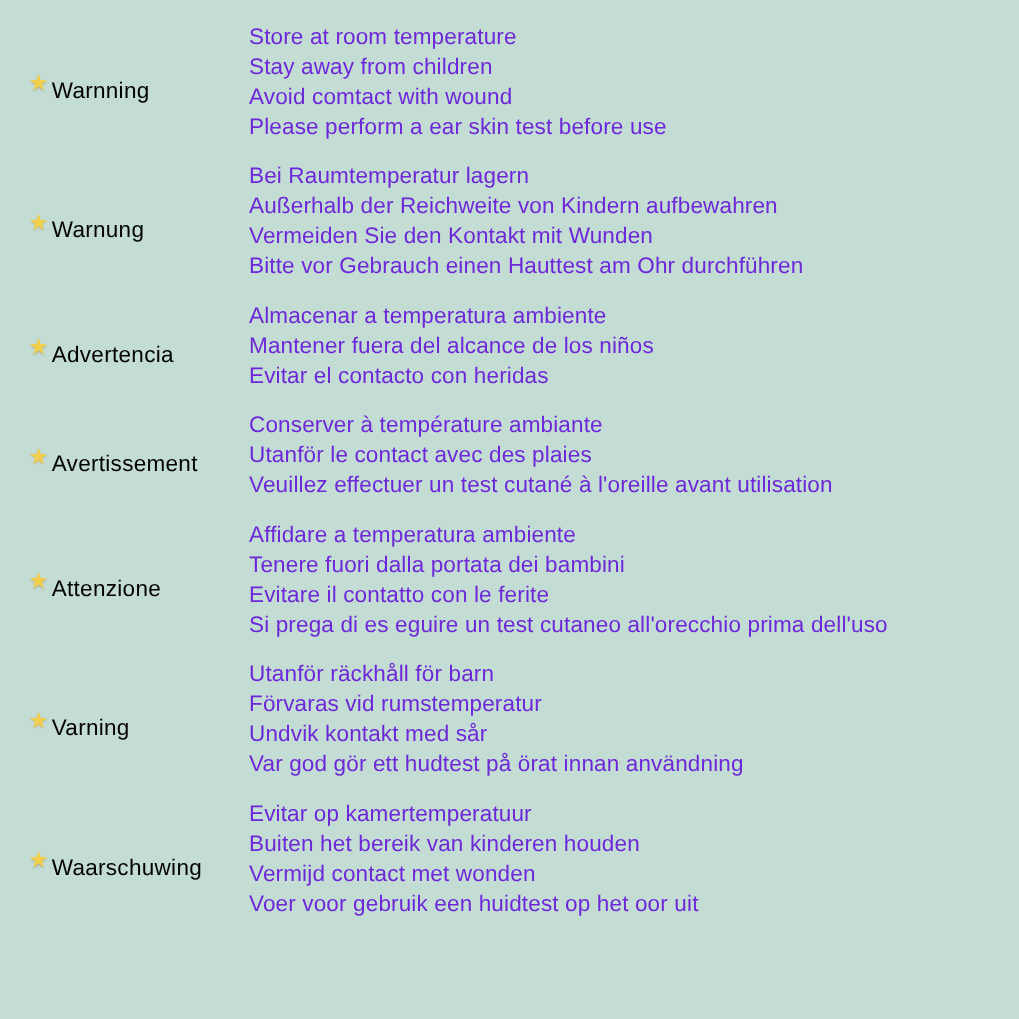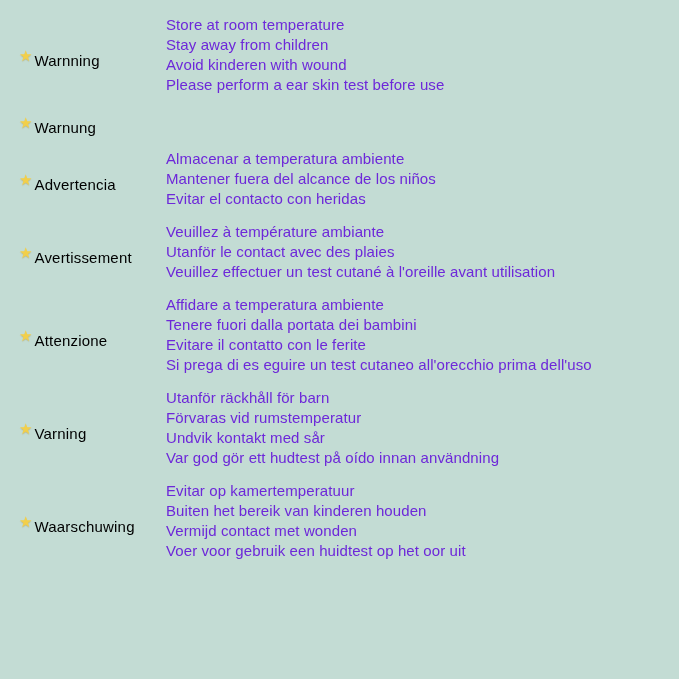--- a/index.html
+++ b/index.html
@@ -64,29 +64,35 @@
 <div class="page">
   <div id="sections">
   <div class="section">
     <div class="label-col">
       <span class="star">★</span>
       <span class="label">Warnning</span>
     </div>
     <div class="lines-col">
       <div class="line">Store at room temperature</div>
       <div class="line">Stay away from children</div>
-      <div class="line">Avoid kinderen with wound</div>
+      <div class="line">Avoid comtact with wound</div>
       <div class="line">Please perform a ear skin test before use</div>
     </div>
   </div>
 
   <div class="section">
     <div class="label-col">
       <span class="star">★</span>
       <span class="label">Warnung</span>
+    </div>
+    <div class="lines-col">
+      <div class="line">Bei Raumtemperatur lagern</div>
+      <div class="line">Außerhalb der Reichweite von Kindern aufbewahren</div>
+      <div class="line">Vermeiden Sie den Kontakt mit Wunden</div>
+      <div class="line">Bitte vor Gebrauch einen Hauttest am Ohr durchführen</div>
     </div>
   </div>
 
   <div class="section">
     <div class="label-col">
       <span class="star">★</span>
       <span class="label">Advertencia</span>
     </div>
     <div class="lines-col">
       <div class="line">Almacenar a temperatura ambiente</div>
@@ -94,21 +100,21 @@
       <div class="line">Evitar el contacto con heridas</div>
     </div>
   </div>
 
   <div class="section">
     <div class="label-col">
       <span class="star">★</span>
       <span class="label">Avertissement</span>
     </div>
     <div class="lines-col">
-      <div class="line">Veuillez à température ambiante</div>
+      <div class="line">Conserver à température ambiante</div>
       <div class="line">Utanför le contact avec des plaies</div>
       <div class="line">Veuillez effectuer un test cutané à l'oreille avant utilisation</div>
     </div>
   </div>
 
   <div class="section">
     <div class="label-col">
       <span class="star">★</span>
       <span class="label">Attenzione</span>
     </div>
@@ -122,21 +128,21 @@
 
   <div class="section">
     <div class="label-col">
       <span class="star">★</span>
       <span class="label">Varning</span>
     </div>
     <div class="lines-col">
       <div class="line">Utanför räckhåll för barn</div>
       <div class="line">Förvaras vid rumstemperatur</div>
       <div class="line">Undvik kontakt med sår</div>
-      <div class="line">Var god gör ett hudtest på oído innan användning</div>
+      <div class="line">Var god gör ett hudtest på örat innan användning</div>
     </div>
   </div>
 
   <div class="section">
     <div class="label-col">
       <span class="star">★</span>
       <span class="label">Waarschuwing</span>
     </div>
     <div class="lines-col">
       <div class="line">Evitar op kamertemperatuur</div>

